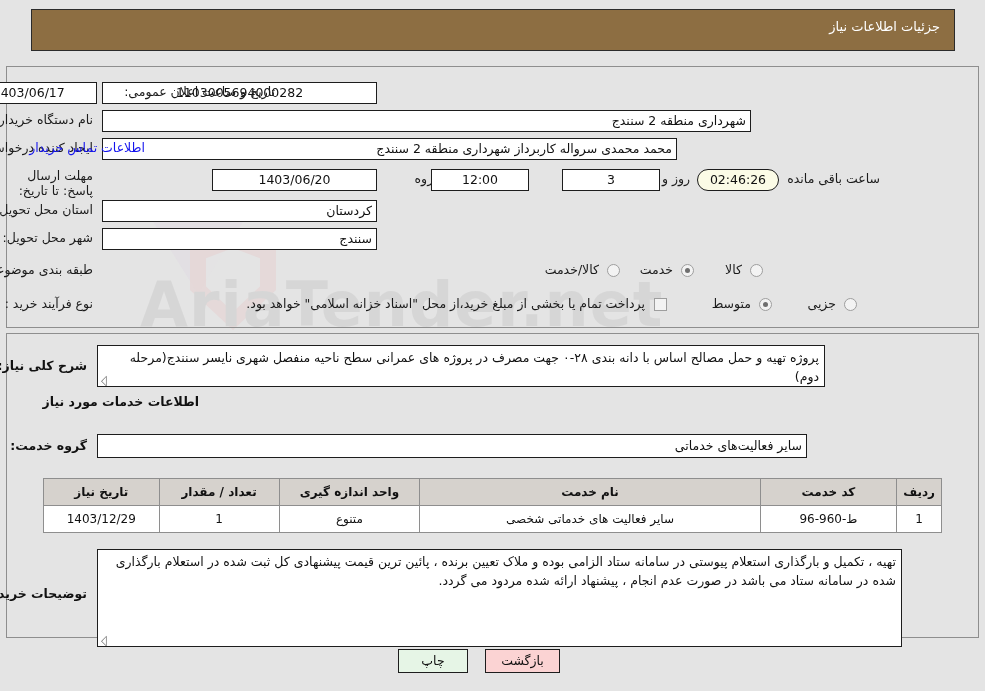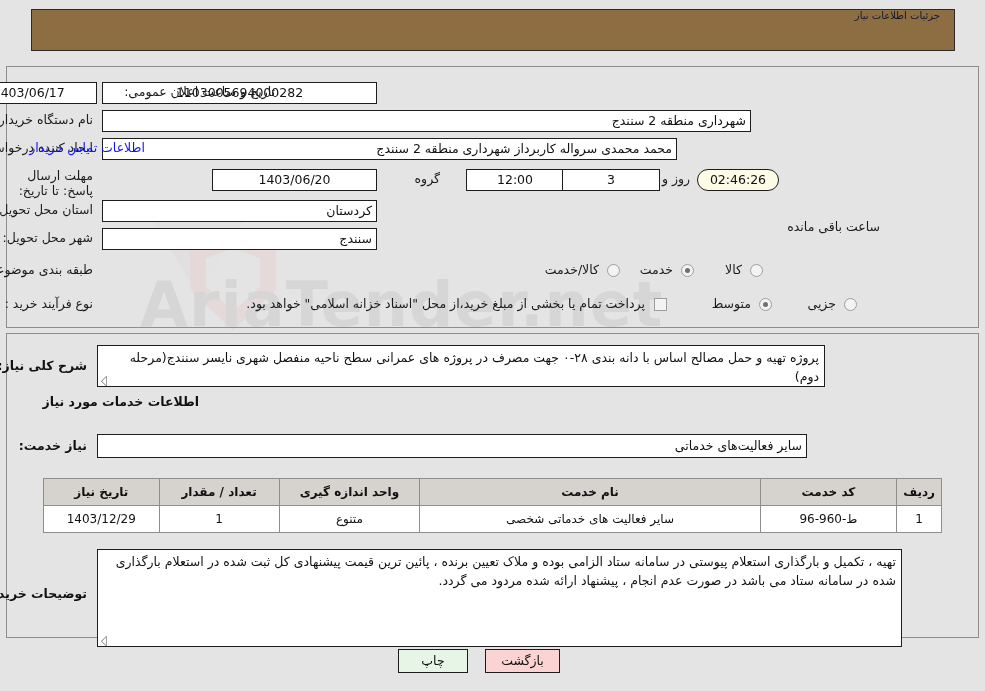--- a/index.html
+++ b/index.html
@@ -70,23 +70,23 @@
     position: absolute;
     left: 31px; top: 9px;
     width: 924px; height: 42px;
     background: #8d6e42;
     border: 1px solid #2b2b2b;
     box-sizing: border-box;
     z-index: 3;
   }
   .header-title {
     position: absolute;
-    right: 14px; top: 0;
-    color: #0f172a;
-    font-size: 10px;
+    right: 14px; top: 9px;
+    color: #ffffff;
+    font-size: 13px;
     white-space: nowrap;
   }
 
   
   .panel {
     position: absolute;
     background: transparent;
     border-top: 1px solid #9a9a9a;
     border-bottom: 1px solid #9a9a9a;
     z-index: 2;
@@ -258,25 +258,25 @@
   <div class="lbl" style="right:892px; top:112px;">نام دستگاه خریدار:</div>
   <div class="fld right" style="right:234px; top:110px; width:649px;">شهرداری منطقه 2 سنندج</div>
 
   <div class="lbl" style="right:892px; top:140px;">ایجاد کننده درخواست:</div>
   <div class="fld right" style="right:308px; top:138px; width:575px;">محمد محمدی سرواله کاربرداز شهرداری منطقه 2 سنندج</div>
   <div class="link" style="right:840px; top:140px;">اطلاعات تماس خریدار</div>
 
   <div class="lbl" style="right:892px; top:168px; width:88px; line-height:15px; white-space:normal;">مهلت ارسال پاسخ: تا تاریخ:</div>
   <div class="fld center" style="right:608px; top:169px; width:165px;">1403/06/20</div>
   <div class="lbl" style="right:545px; top:171px;">گروه</div>
-  <div class="fld center" style="right:421px; top:169px; width:98px;">12:00</div>
+  <div class="fld center" style="right:456px; top:169px; width:98px;">12:00</div>
   <div class="fld center" style="right:325px; top:169px; width:98px;">3</div>
   <div class="lbl" style="right:295px; top:171px;">روز و</div>
   <div class="fld cream" style="right:206px; top:169px; width:82px;">02:46:26</div>
-  <div class="lbl" style="right:105px; top:171px;margin-top:48px;">ساعت باقی مانده</div>
+  <div class="lbl" style="right:105px; top:171px;">ساعت باقی مانده</div>
 
   <div class="lbl" style="right:892px; top:202px;">استان محل تحویل:</div>
   <div class="fld right" style="right:608px; top:200px; width:275px;">کردستان</div>
 
   <div class="lbl" style="right:892px; top:230px;">شهر محل تحویل:</div>
   <div class="fld right" style="right:608px; top:228px; width:275px;">سنندج</div>
 
   <div class="lbl" style="right:892px; top:262px;">طبقه بندی موضوعی:</div>
 
   <div class="radio" style="right:222px; top:264px;"></div>
@@ -302,21 +302,21 @@
   <div class="panel panel-bottom"></div>
 
   <div class="lbl-b" style="right:898px; top:358px;">شرح کلی نیاز:</div>
   <div class="ta" style="right:160px; top:345px; width:728px; height:42px;">
     <span>پروژه تهیه و حمل مصالح اساس با دانه بندی ۲۸-۰ جهت مصرف در پروژه های عمرانی سطح ناحیه منفصل شهری نایسر سنندج(مرحله دوم)</span>
     <span class="grip">◺</span>
   </div>
 
   <div class="lbl-b" style="right:786px; top:394px;">اطلاعات خدمات مورد نیاز</div>
 
-  <div class="lbl-b" style="right:898px; top:438px;">نیاز خدمت:</div>
+  <div class="lbl-b" style="right:898px; top:438px;">گروه خدمت:</div>
   <div class="fld right" style="right:178px; top:434px; width:710px; height:24px; line-height:22px;">سایر فعالیت‌های خدماتی</div>
 
   <table class="tbl" style="right:43px; top:478px; width:899px;">
     <thead>
       <tr>
         <th style="width:30px;">ردیف</th>
         <th style="width:140px;">کد خدمت</th>
         <th style="width:368px;">نام خدمت</th>
         <th style="width:135px;">واحد اندازه گیری</th>
         <th style="width:115px;">تعداد / مقدار</th>

